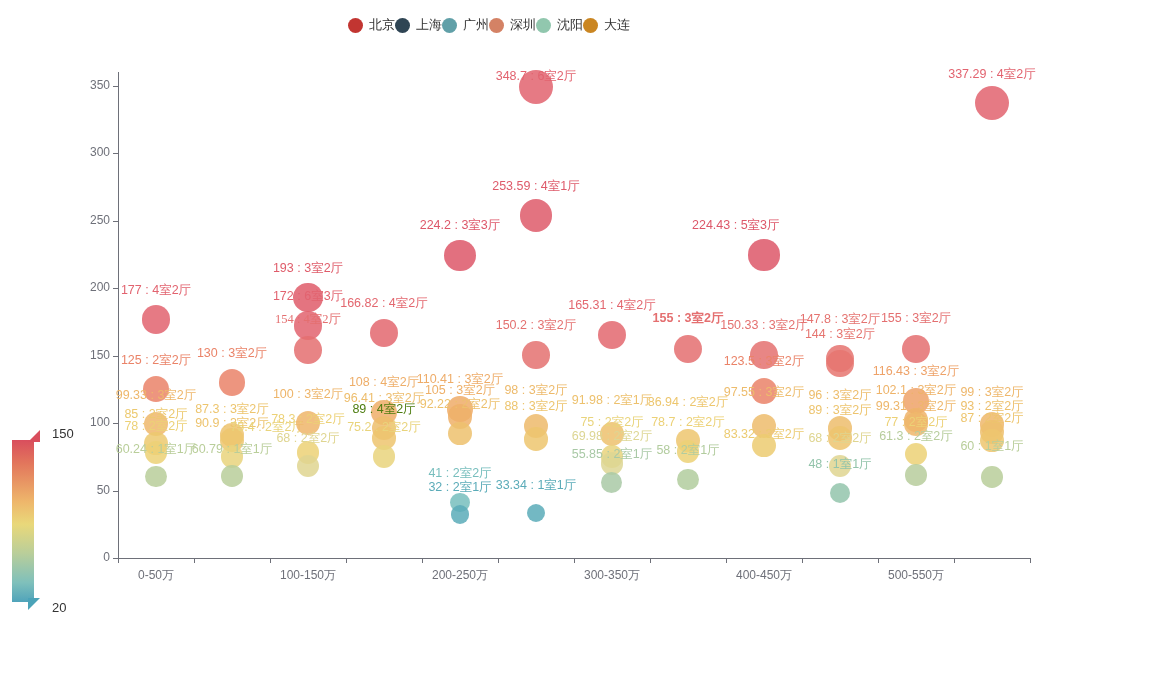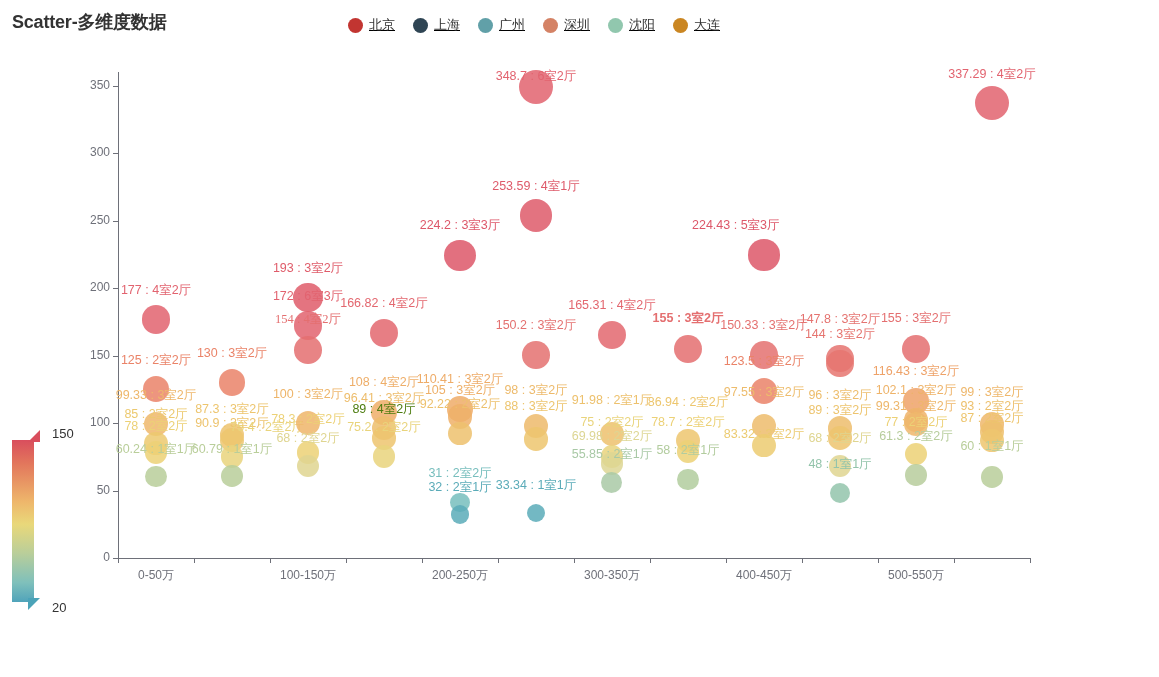--- a/index.html
+++ b/index.html
@@ -25,23 +25,21 @@
     color: #333333;
     letter-spacing: -0.2px;
     white-space: nowrap;
   }
   
   #legend {
     position: absolute;
     left: 348px; top: 14px;
     display: flex;
     align-items: center;
-    gap: 18px;
     height: 22px;
-    text-decoration: underline;
   }
   .legend-item {
     display: flex;
     align-items: center;
     gap: 6px;
     cursor: pointer;
   }
   .legend-dot {
     width: 15px; height: 15px;
     border-radius: 50%;
@@ -129,21 +127,20 @@
     white-space: nowrap;
   }
   #vm-max-text { left: 40px; top: -6px; }
   #vm-min-text { left: 40px; top: 168px; }
 </style>
 </head>
 <body>
 
 <div id="app">
 
-  <div id="chart-title">Scatter-多维度数据</div>
 
   <div id="legend">
       <div class="legend-item">
         <span class="legend-dot" style="background: rgb(194, 53, 49);"></span>
         <span class="legend-label">北京</span>
       </div>
       <div class="legend-item">
         <span class="legend-dot" style="background: rgb(47, 69, 84);"></span>
         <span class="legend-label">上海</span>
       </div>
@@ -249,21 +246,21 @@
       <div class="plabel" style="color: rgb(233, 212, 124); left: 312px; top: 419.4px; width: 144px; text-align: center;">75.2 : 2室2厅</div>
       <div class="point" style="left: 444.398px; top: 239.728px; width: 31.2049px; height: 31.2049px; background: rgb(221, 87, 105);"></div>
       <div class="plabel" style="color: rgb(221, 87, 105); left: 388px; top: 216.9px; width: 144px; text-align: center;">224.2 : 3室3厅</div>
       <div class="point" style="left: 447.421px; top: 396.367px; width: 25.1589px; height: 25.1589px; background: rgb(238, 172, 105);"></div>
       <div class="plabel" style="color: rgb(238, 172, 105); left: 388px; top: 370.8px; width: 144px; text-align: center;">110.41 : 3室2厅</div>
       <div class="point" style="left: 447.583px; top: 403.833px; width: 24.8334px; height: 24.8334px; background: rgb(238, 176, 105);"></div>
       <div class="plabel" style="color: rgb(238, 176, 105); left: 388px; top: 381.6px; width: 144px; text-align: center;">105 : 3室2厅</div>
       <div class="point" style="left: 448.026px; top: 421.529px; width: 23.9487px; height: 23.9487px; background: rgb(237, 193, 109);"></div>
       <div class="plabel" style="color: rgb(237, 193, 109); left: 388px; top: 396.45px; width: 144px; text-align: center;">92.22 : 2室2厅</div>
       <div class="point" style="left: 450.178px; top: 492.828px; width: 19.6442px; height: 19.6442px; background: rgb(119, 190, 189);"></div>
-      <div class="plabel" style="color: rgb(119, 190, 189); left: 388px; top: 465.3px; width: 144px; text-align: center;">31 : 2室2厅</div>
+      <div class="plabel" style="color: rgb(119, 190, 189); left: 388px; top: 465.3px; width: 144px; text-align: center;">41 : 2室2厅</div>
       <div class="point" style="left: 450.682px; top: 505.482px; width: 18.6368px; height: 18.6368px; background: rgb(90, 171, 184);"></div>
       <div class="plabel" style="color: rgb(90, 171, 184); left: 388px; top: 478.8px; width: 144px; text-align: center;">32 : 2室1厅</div>
       <div class="point" style="left: 519px; top: 70.255px; width: 34px; height: 34px; background: rgb(226, 99, 111);"></div>
       <div class="plabel" style="color: rgb(226, 99, 111); left: 464px; top: 49.5px; width: 144px; text-align: center; margin-top: 18px;">348.7 : 6室2厅</div>
       <div class="point" style="left: 519.763px; top: 199.417px; width: 32.4731px; height: 32.4731px; background: rgb(222, 90, 106);"></div>
       <div class="plabel" style="color: rgb(222, 90, 106); left: 464px; top: 177.75px; width: 144px; text-align: center;">253.59 : 4室1厅</div>
       <div class="point" style="left: 522.233px; top: 341.463px; width: 27.5341px; height: 27.5341px; background: rgb(228, 113, 112);"></div>
       <div class="plabel" style="color: rgb(228, 113, 112); left: 464px; top: 316.8px; width: 144px; text-align: center;">150.2 : 3室2厅</div>
       <div class="point" style="left: 523.818px; top: 413.518px; width: 24.3643px; height: 24.3643px; background: rgb(237, 186, 107);"></div>
       <div class="plabel" style="color: rgb(237, 186, 107); left: 464px; top: 381.6px; width: 144px; text-align: center;">98 : 3室2厅</div>

